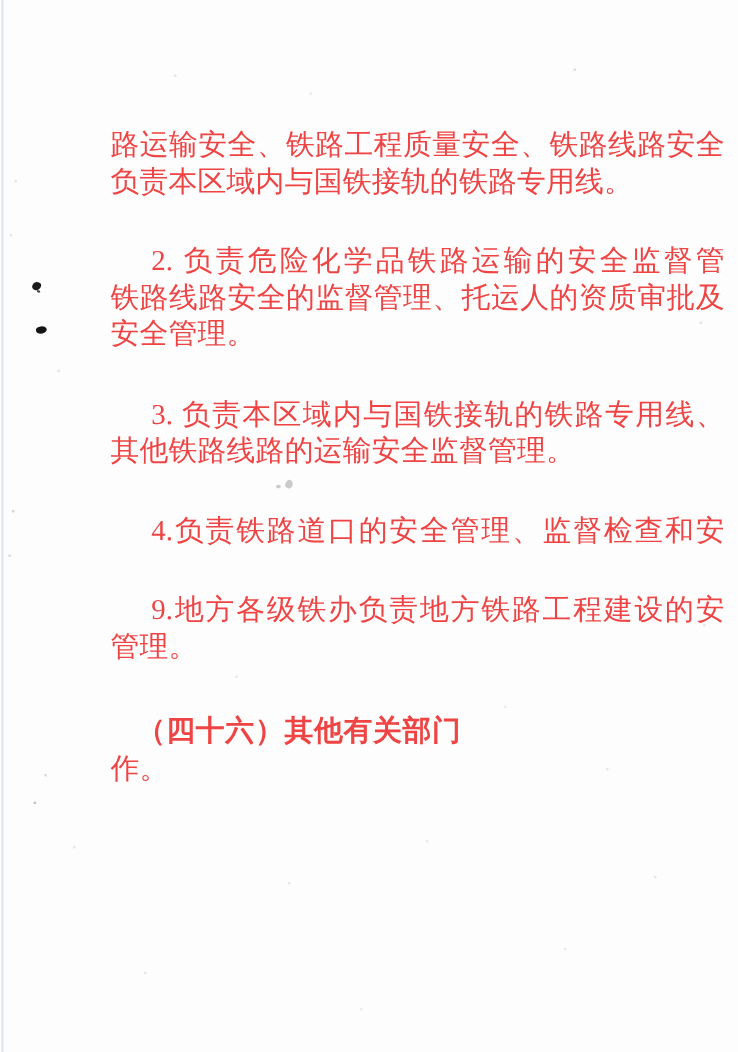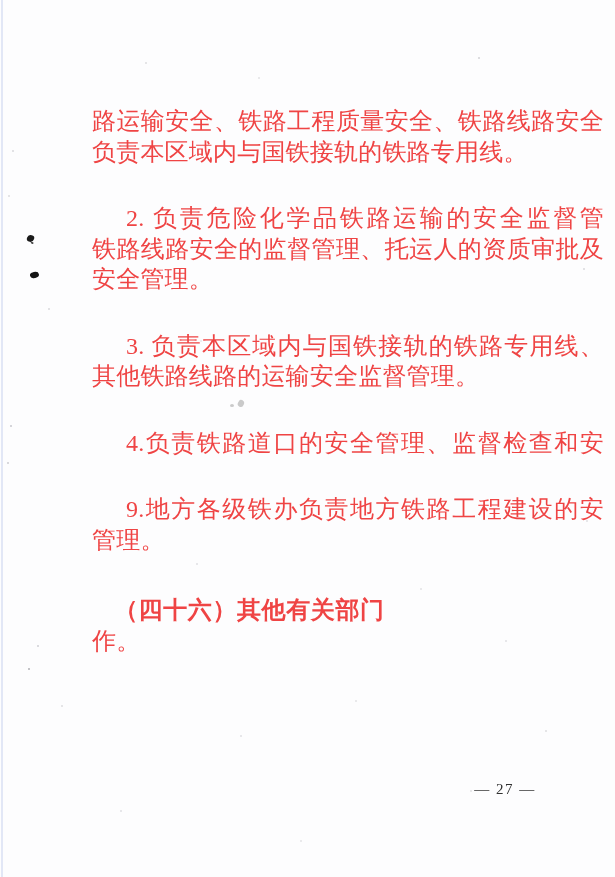--- a/index.html
+++ b/index.html
@@ -176,15 +176,14 @@
   </div>
 
   <div class="smudge">
       <i></i>
       <i></i>
     </div>
 
   <div class="speck-1"></div>
   <div class="speck-2"></div>
 
-  <div class="page-number">— 27 —</div>
 
 </div>
 
 </body></html>

